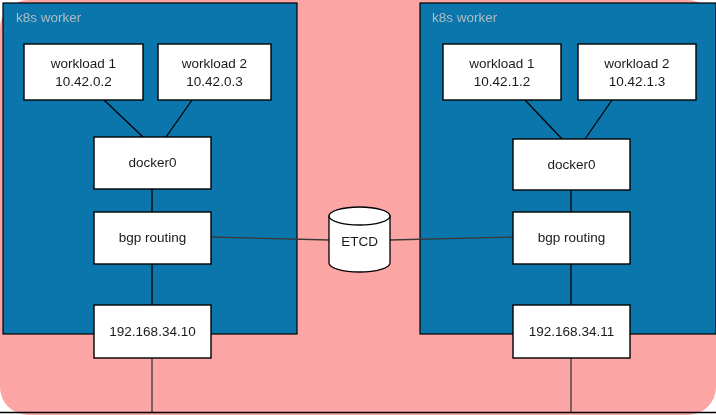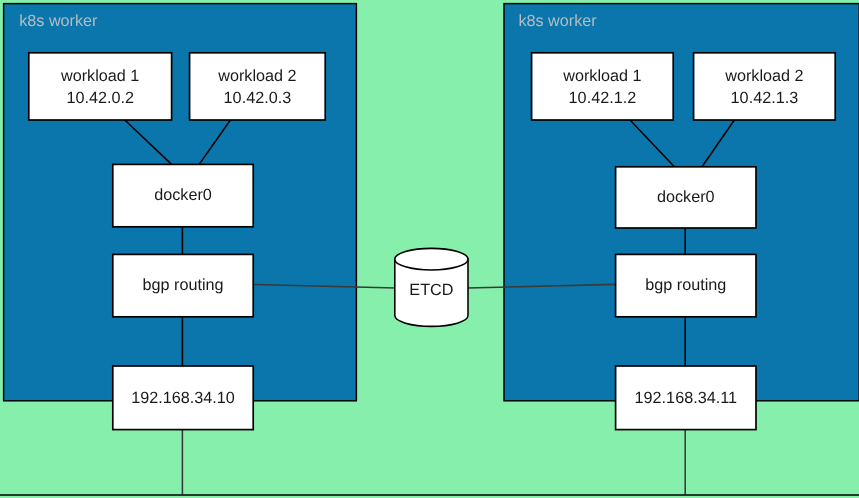--- a/index.html
+++ b/index.html
@@ -10,21 +10,22 @@
   body {
     width: 716px;
     height: 415px;
     overflow: hidden;
     font-family: "Liberation Sans", sans-serif;
   }
   #diagram-root {
     position: relative;
     width: 716px;
     height: 415px;
-    background: #86efac;
+    background: #fca5a5;
+    border-radius: 28px;
   }
   svg.canvas {
     display: block;
     width: 716px;
     height: 415px;
   }
   .node-box {
     fill: #ffffff;
     stroke: #000000;
     stroke-width: 1.4;

